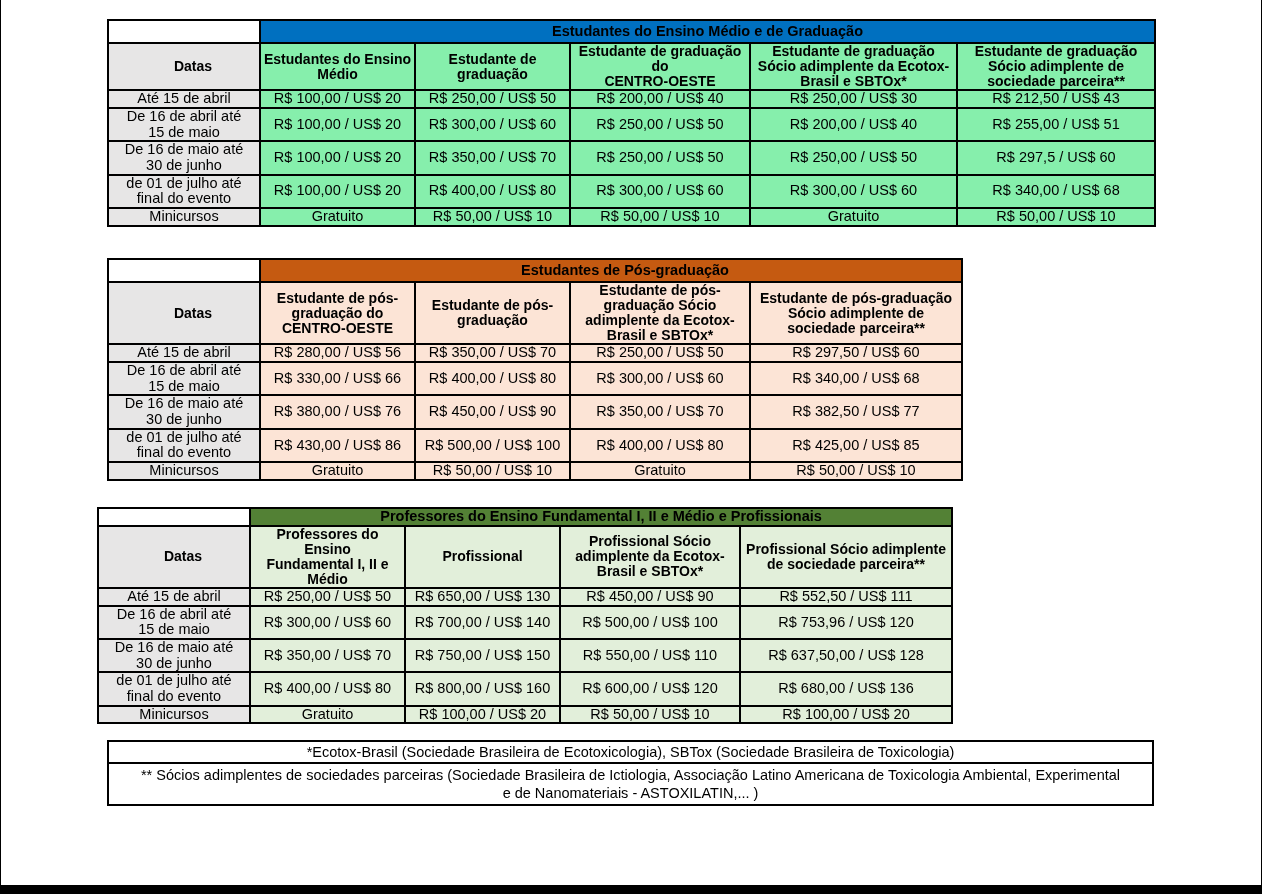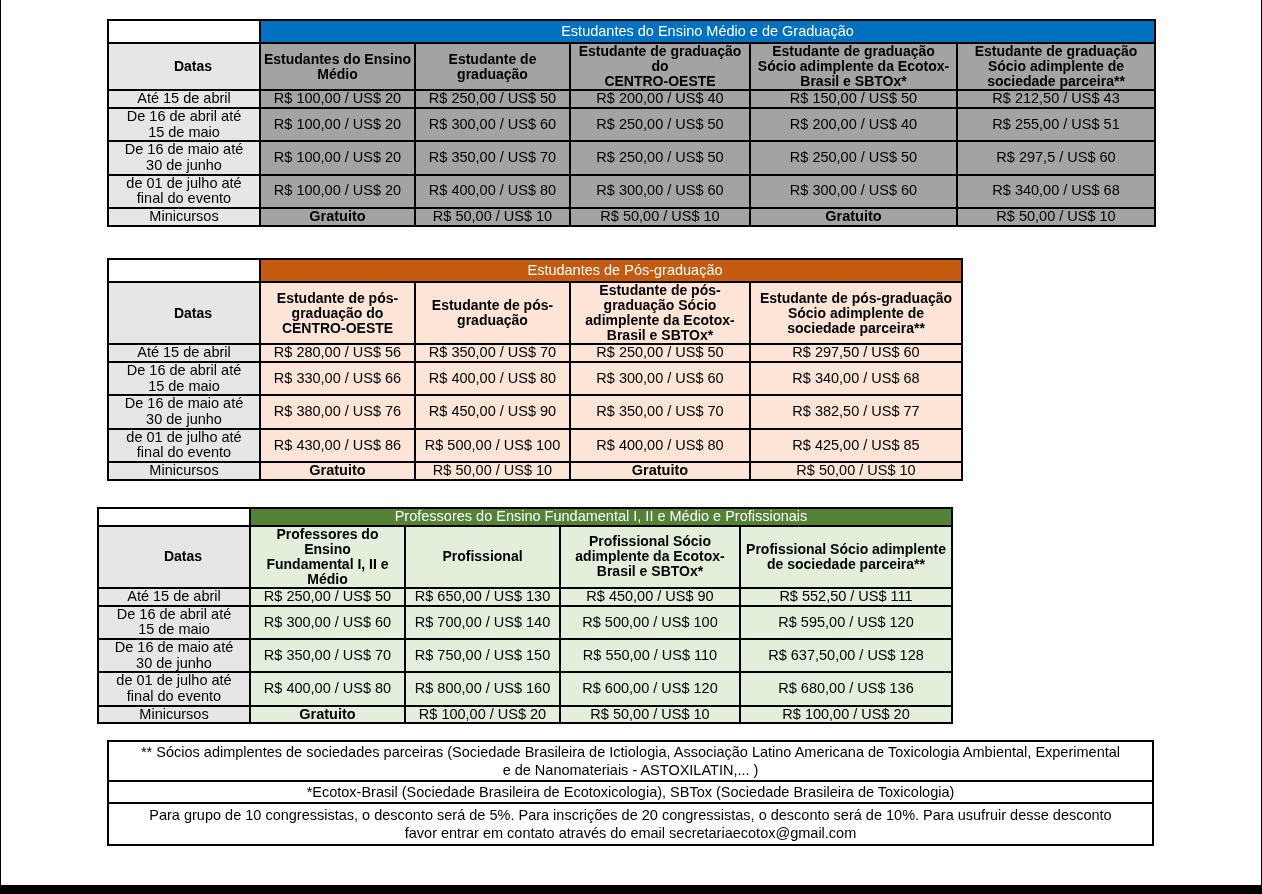--- a/index.html
+++ b/index.html
@@ -11,27 +11,27 @@
   }
   .bottom-bar { position:absolute; left:0; right:0; bottom:0; height:9px; background:#000; }
 
   table.tbl { position:absolute; border-collapse:collapse; table-layout:fixed; }
   table.tbl td {
     border:2px solid #000; text-align:center; vertical-align:middle;
     white-space:pre-line; overflow:hidden; padding:0 2px; line-height:1.08;
     font-size:14.5px;
   }
   td.blank { border:none; background:transparent; }
-  td.title { color:#ffffff; font-weight:normal; font-size:16px; line-height:1; }
+  td.title { color:#000000; font-weight:bold; font-size:16px; line-height:1; }
   tr.head td { font-weight:bold; font-size:14px; }
   td.datas { background:#E7E6E6; font-size:15px; }
   td.datas.hdr { font-weight:bold;padding-left:20px; }
-  .strong { font-weight:bold; }
-
-  table.blue  td.cell { background:#a3a3a3; }
+  .strong { font-weight:normal; }
+
+  table.blue  td.cell { background:#86efac; }
   table.blue  td.title { background:#0070C0; }
   table.orange td.cell { background:#FCE4D6;margin-left:24px; }
   table.orange td.title { background:#C55A11;padding-left:30px; }
   table.green td.cell { background:#E2EFDA; }
   table.green td.title { background:#538135; }
 
   tr.h23 { height:23px; } tr.h46 { height:46px; } tr.h59 { height:59px; }
   tr.h48 { height:48px; } tr.h22 { height:14px; } tr.h36 { height:19px; }
 
   .notes {
@@ -79,21 +79,21 @@
 Sócio adimplente da Ecotox-Brasil e SBTOx*</td>
       <td class="cell">Estudante de graduação
 Sócio adimplente de
 sociedade parceira**</td>
     </tr>
     <tr class="h22">
       <td class="datas">Até 15 de abril</td>
       <td class="cell">R$ 100,00 / US$ 20</td>
       <td class="cell">R$ 250,00 / US$ 50</td>
       <td class="cell">R$ 200,00 / US$ 40</td>
-      <td class="cell">R$ 150,00 / US$ 50</td>
+      <td class="cell">R$ 250,00 / US$ 30</td>
       <td class="cell">R$ 212,50 / US$ 43</td>
     </tr>
     <tr class="h36">
       <td class="datas">De  16 de abril até
 15 de maio</td>
       <td class="cell">R$ 100,00 / US$ 20</td>
       <td class="cell">R$ 300,00 / US$ 60</td>
       <td class="cell">R$ 250,00 / US$ 50</td>
       <td class="cell">R$ 200,00 / US$ 40</td>
       <td class="cell">R$ 255,00 / US$ 51</td>
@@ -221,21 +221,21 @@
       <td class="cell">R$ 650,00 / US$ 130</td>
       <td class="cell">R$ 450,00 / US$ 90</td>
       <td class="cell">R$ 552,50 / US$ 111</td>
     </tr>
     <tr class="h36">
       <td class="datas">De  16 de abril até
 15 de maio</td>
       <td class="cell">R$ 300,00 / US$ 60</td>
       <td class="cell">R$ 700,00 / US$ 140</td>
       <td class="cell">R$ 500,00 / US$ 100</td>
-      <td class="cell">R$ 595,00 / US$ 120</td>
+      <td class="cell">R$ 753,96 / US$ 120</td>
     </tr>
     <tr class="h36">
       <td class="datas">De 16 de maio até
 30 de junho</td>
       <td class="cell">R$ 350,00 / US$ 70</td>
       <td class="cell">R$ 750,00 / US$ 150</td>
       <td class="cell">R$ 550,00 / US$ 110</td>
       <td class="cell">R$ 637,50,00 / US$ 128</td>
     </tr>
     <tr class="h36">
@@ -250,21 +250,19 @@
       <td class="datas">Minicursos</td>
       <td class="cell strong">Gratuito</td>
       <td class="cell">R$ 100,00 / US$ 20</td>
       <td class="cell">R$ 50,00 / US$ 10</td>
       <td class="cell">R$ 100,00 / US$ 20</td>
     </tr>
   </tbody>
     </table>
 
   <div class="notes">
+    <div class="note h22">*Ecotox-Brasil (Sociedade Brasileira de Ecotoxicologia), SBTox (Sociedade Brasileira de Toxicologia)</div>
     <div class="note h40">** Sócios adimplentes de sociedades parceiras (Sociedade Brasileira de Ictiologia, Associação Latino Americana de Toxicologia Ambiental, Experimental
 e de Nanomateriais - ASTOXILATIN,... )</div>
-    <div class="note h22">*Ecotox-Brasil (Sociedade Brasileira de Ecotoxicologia), SBTox (Sociedade Brasileira de Toxicologia)</div>
-    <div class="note h40">Para grupo de 10 congressistas, o desconto será de 5%. Para inscrições de 20 congressistas, o desconto será de 10%. Para usufruir desse desconto
-favor entrar em contato através do email secretariaecotox@gmail.com</div>
   </div>
 
   <div class="bottom-bar"></div>
 </div>
 
 </body></html>

